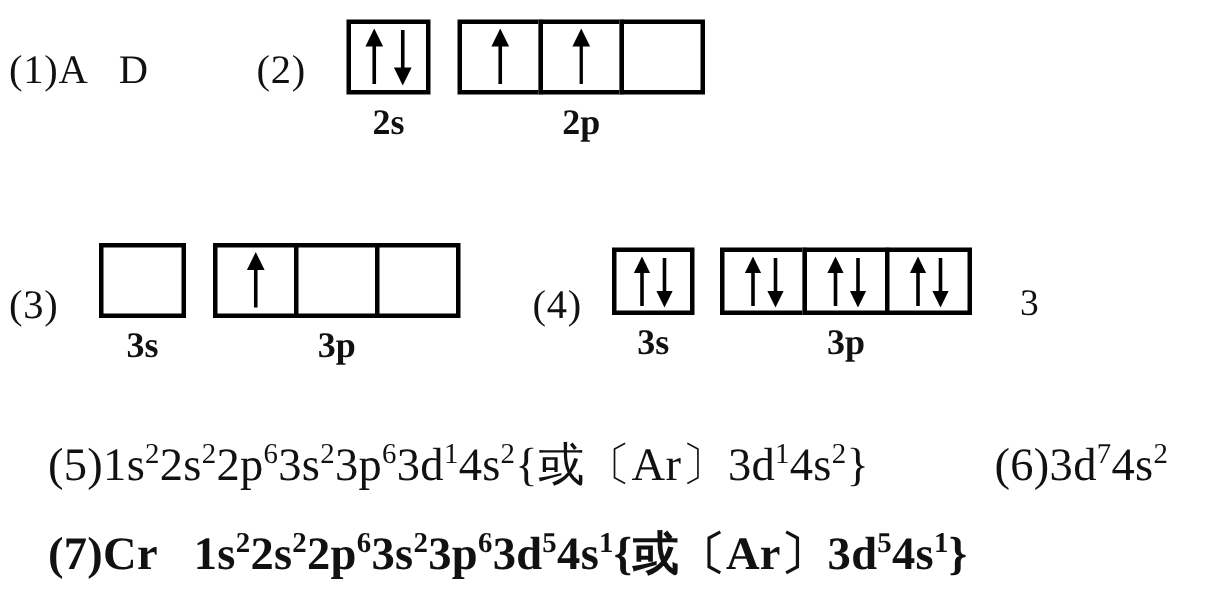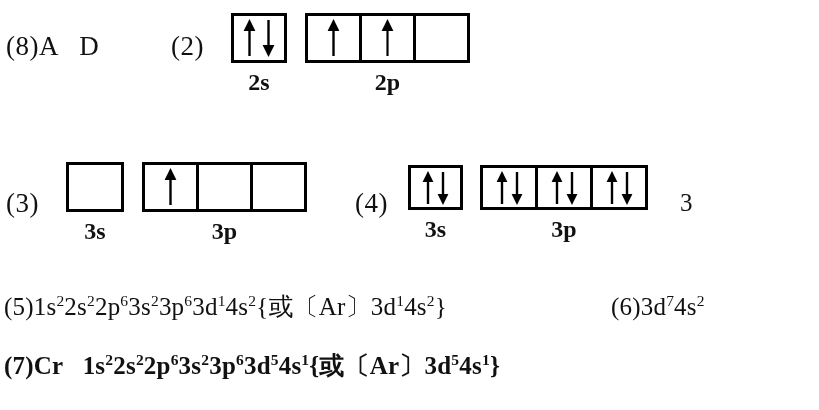--- a/index.html
+++ b/index.html
@@ -22,22 +22,23 @@
     position: absolute;
     white-space: pre;
     line-height: 1;
     color: #111;
   }
   .q-label {
     font-size: 27px;
     letter-spacing: 0.5px;
   }
   .plain-row {
-    font-size: 25px;
+    font-size: 31px;
     letter-spacing: 0.2px;
+    margin-left: 28px;
   }
   .plain-row sup {
     font-size: 0.62em;
     vertical-align: super;
     line-height: 0;
   }
   .sub-label {
     font-size: 24px;
     font-weight: 700;
     text-align: center;
@@ -76,21 +77,21 @@
   .arrow { display: block; }
 
   .label-under {
     position: absolute;
     font-family: "Liberation Serif", "DejaVu Serif", serif;
   }
 </style>
 </head>
 <body>
 
-<div class="txt q-label" style="left:6px; top:33px;">(8)A   D</div>
+<div class="txt q-label" style="left:6px; top:33px;">(1)A   D</div>
 
 <div class="txt q-label" style="left:171px; top:33px;">(2)</div>
 
 <div class="orb-group" style="left:231px; top:13px;">
   <div class="orb-box" style="width:56px; height:50px;">
     <div class="arrows">
       <svg class="arrow" width="13" height="38" viewBox="0 0 13 38">
         <line x1="6.5" y1="37" x2="6.5" y2="8" stroke="#000" stroke-width="2.4"></line>
         <polygon points="6.5,0 0.6,12 12.4,12" fill="#000"></polygon>
       </svg>
@@ -200,15 +201,15 @@
       </svg>
     </div>
   </div>
 </div>
 <div class="txt sub-label label-under" style="left:480px; top:217px; width:168px;">3p</div>
 
 <div class="txt mark3" style="left:680px; top:190px;">3</div>
 
 <div class="txt plain-row" style="left:4px; top:294px;">(5)1s<sup>2</sup>2s<sup>2</sup>2p<sup>6</sup>3s<sup>2</sup>3p<sup>6</sup>3d<sup>1</sup>4s<sup>2</sup>{或〔Ar〕3d<sup>1</sup>4s<sup>2</sup>}</div>
 
-<div class="txt plain-row" style="left:611px; top:294px;">(6)3d<sup>7</sup>4s<sup>2</sup></div>
+<div class="txt plain-row" style="left:635px; top:294px;">(6)3d<sup>7</sup>4s<sup>2</sup></div>
 
 <div class="txt plain-row" style="left:4px; top:353px;font-weight:bold;">(7)Cr&nbsp;&nbsp; 1s<sup>2</sup>2s<sup>2</sup>2p<sup>6</sup>3s<sup>2</sup>3p<sup>6</sup>3d<sup>5</sup>4s<sup>1</sup>{或〔Ar〕3d<sup>5</sup>4s<sup>1</sup>}</div>
 
 </body></html>

